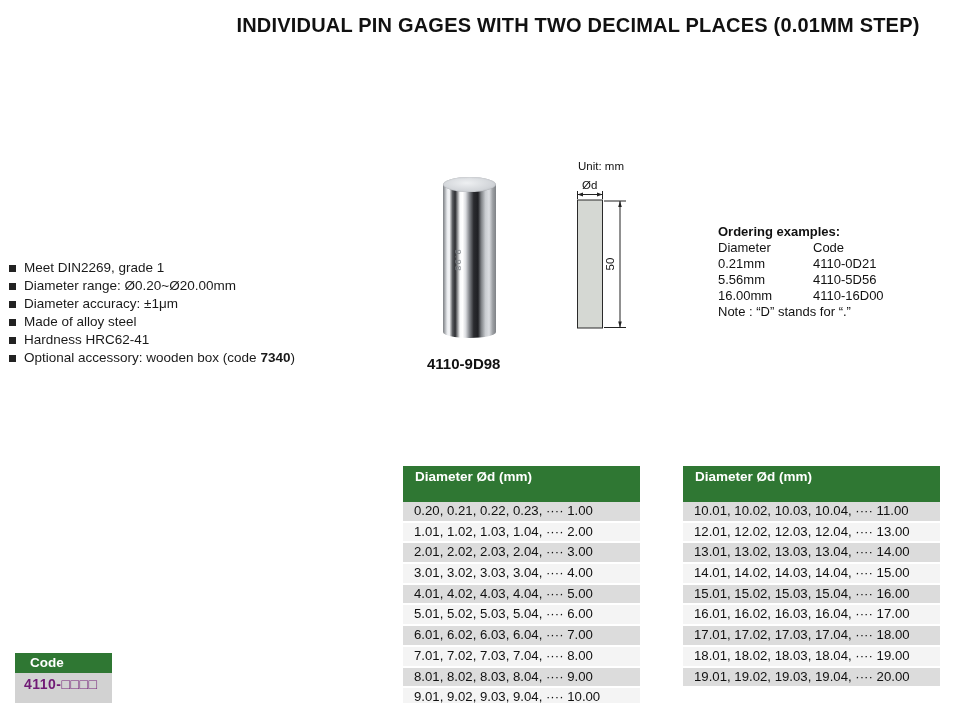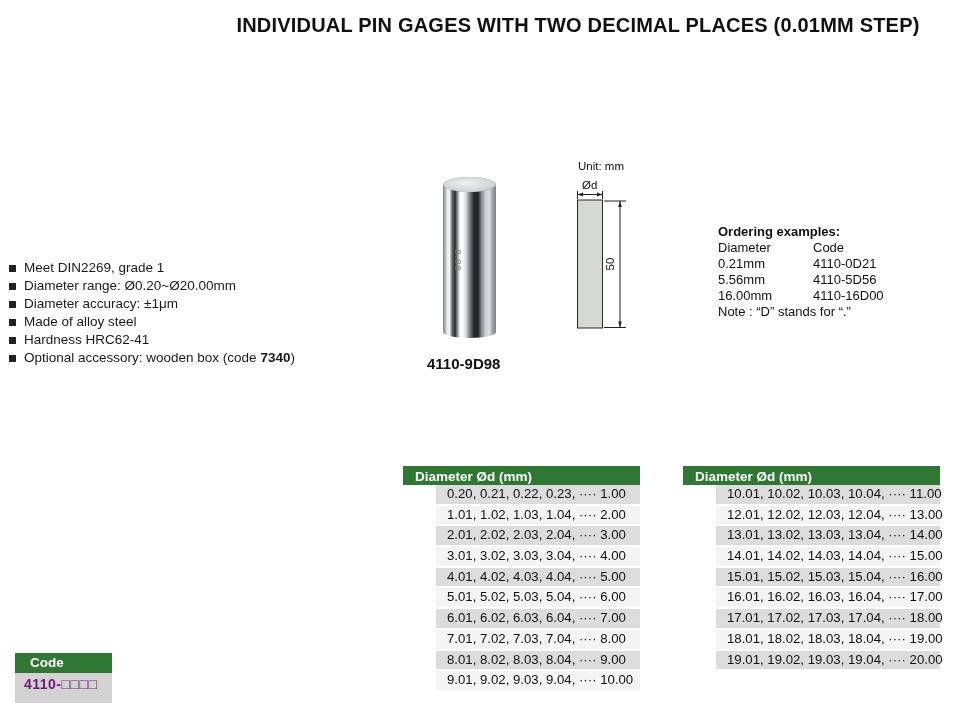--- a/index.html
+++ b/index.html
@@ -53,26 +53,26 @@
   .ordering{position:absolute;left:718px;top:224px;width:210px;font-size:13px;line-height:16px;color:#111;}
   .ord-heading{font-weight:bold;}
   .ord-row{display:flex;}
   .ord-col1{width:95px;flex:none;}
   
   .dtable{position:absolute;top:466px;}
   .dtable-left{left:403px;width:237px;}
   .dtable-right{left:683px;width:257px;}
   .dtable-header{
     background:#2F7733;color:#fff;font-weight:bold;font-size:13.5px;
-    height:19px;line-height:22px;padding-left:12px;box-sizing:border-box;
+    height:36px;line-height:22px;padding-left:12px;box-sizing:border-box;
   }
   .trow{
     font-size:13.2px;height:20.7px;line-height:18.4px;
     border-bottom:2px solid #ffffff;box-sizing:border-box;
-    padding-left:11px;white-space:pre;color:#111;margin-left:33px;
+    padding-left:11px;white-space:pre;color:#111;
   }
   .rows > div:nth-of-type(odd){background:#dcdcdc;}
   .rows > div:nth-of-type(even){background:#f4f4f4;}
   
   .code-box{position:absolute;left:15px;top:653px;width:97px;}
   .code-header{
     background:#2F7733;color:#fff;font-weight:bold;font-size:13.5px;
     height:20px;line-height:20px;padding-left:15px;box-sizing:border-box;
   }
   .code-value{

